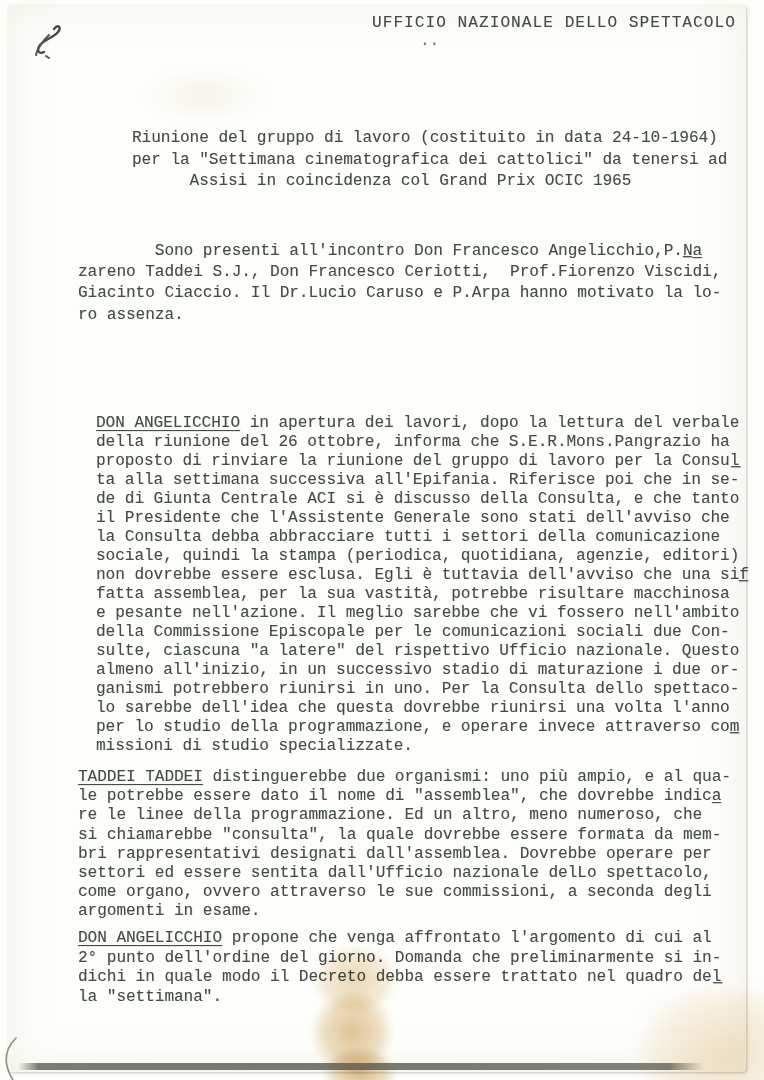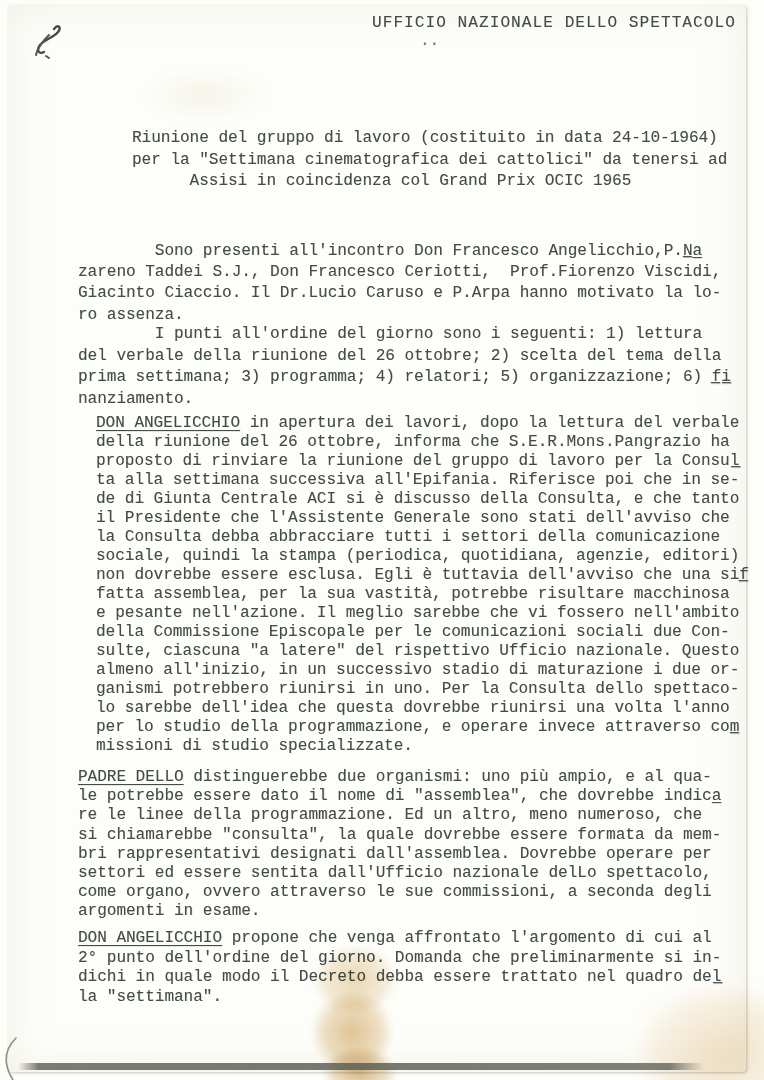--- a/index.html
+++ b/index.html
@@ -114,45 +114,41 @@
 
   <div class="txt title">Riunione del gruppo di lavoro (costituito in data 24-10-1964)
 per la "Settimana cinematografica dei cattolici" da tenersi ad
       Assisi in coincidenza col Grand Prix OCIC 1965</div>
 
   <p class="txt p1">        Sono presenti all'incontro Don Francesco Angelicchio,P.N̲a̲
 zareno Taddei S.J., Don Francesco Ceriotti,  Prof.Fiorenzo Viscidi,
 Giacinto Ciaccio. Il Dr.Lucio Caruso e P.Arpa hanno motivato la lo-
 ro assenza.</p>
 
-  <p class="txt p2">        I punti all'ordine del giorno sono i seguenti: 1) lettura
-del verbale della riunione del 26 ottobre; 2) scelta del tema della
-prima settimana; 3) programma; 4) relatori; 5) organizzazione; 6) f̲i̲
-nanziamento.</p>
 
   <p class="txt p3"><span class="speaker">DON ANGELICCHIO</span><span> in apertura dei lavori, dopo la lettura del verbale
 della riunione del 26 ottobre, informa che S.E.R.Mons.Pangrazio ha
 proposto di rinviare la riunione del gruppo di lavoro per la Consul̲
 ta alla settimana successiva all'Epifania. Riferisce poi che in se-
 de di Giunta Centrale ACI si è discusso della Consulta, e che tanto
 il Presidente che l'Assistente Generale sono stati dell'avviso che
 la Consulta debba abbracciare tutti i settori della comunicazione
 sociale, quindi la stampa (periodica, quotidiana, agenzie, editori)
 non dovrebbe essere esclusa. Egli è tuttavia dell'avviso che una sif̲
 fatta assemblea, per la sua vastità, potrebbe risultare macchinosa
 e pesante nell'azione. Il meglio sarebbe che vi fossero nell'ambito
 della Commissione Episcopale per le comunicazioni sociali due Con-
 sulte, ciascuna "a latere" del rispettivo Ufficio nazionale. Questo
 almeno all'inizio, in un successivo stadio di maturazione i due or-
 ganismi potrebbero riunirsi in uno. Per la Consulta dello spettaco-
 lo sarebbe dell'idea che questa dovrebbe riunirsi una volta l'anno
 per lo studio della programmazione, e operare invece attraverso com̲
 missioni di studio specializzate.</span></p>
 
-  <p class="txt p4"><span class="speaker">PADRE DELLO</span><span> distinguerebbe due organismi: uno più ampio, e al qua-
+  <p class="txt p4"><span class="speaker">TADDEI TADDEI</span><span> distinguerebbe due organismi: uno più ampio, e al qua-
 le potrebbe essere dato il nome di "assemblea", che dovrebbe indica̲
 re le linee della programmazione. Ed un altro, meno numeroso, che
 si chiamarebbe "consulta", la quale dovrebbe essere formata da mem-
 bri rappresentativi designati dall'assemblea. Dovrebbe operare per
 settori ed essere sentita dall'Ufficio nazionale delLo spettacolo,
 come organo, ovvero attraverso le sue commissioni, a seconda degli
 argomenti in esame.</span></p>
 
   <p class="txt p5"><span class="speaker">DON ANGELICCHIO</span><span> propone che venga affrontato l'argomento di cui al
 2° punto dell'ordine del giorno. Domanda che preliminarmente si in-

